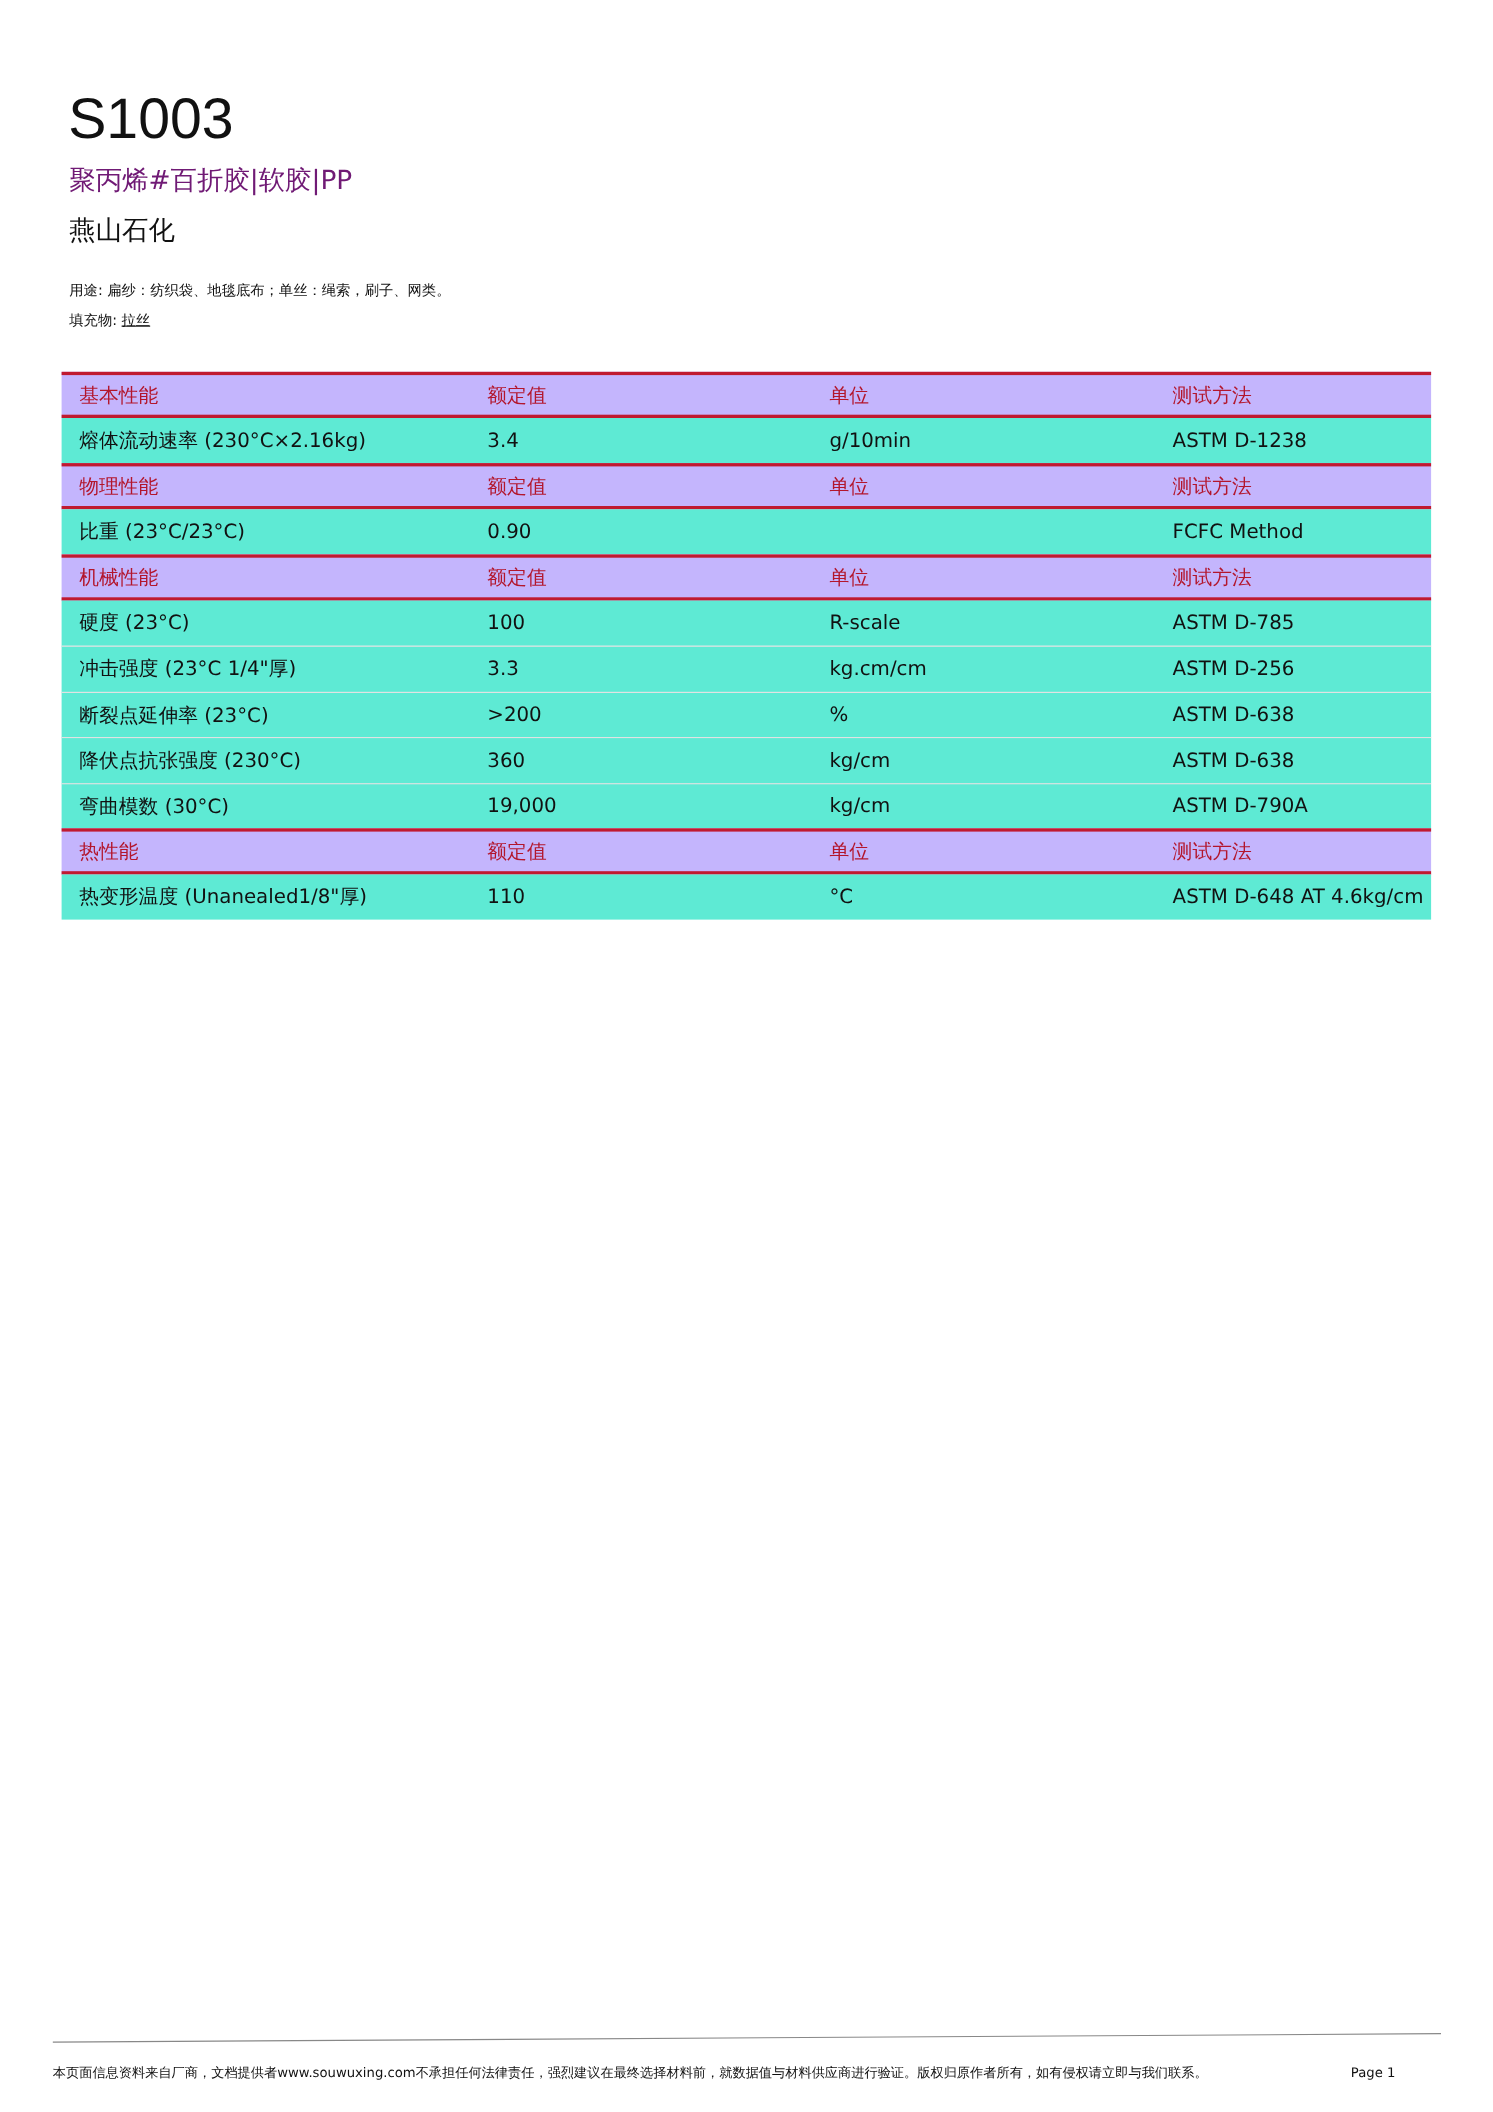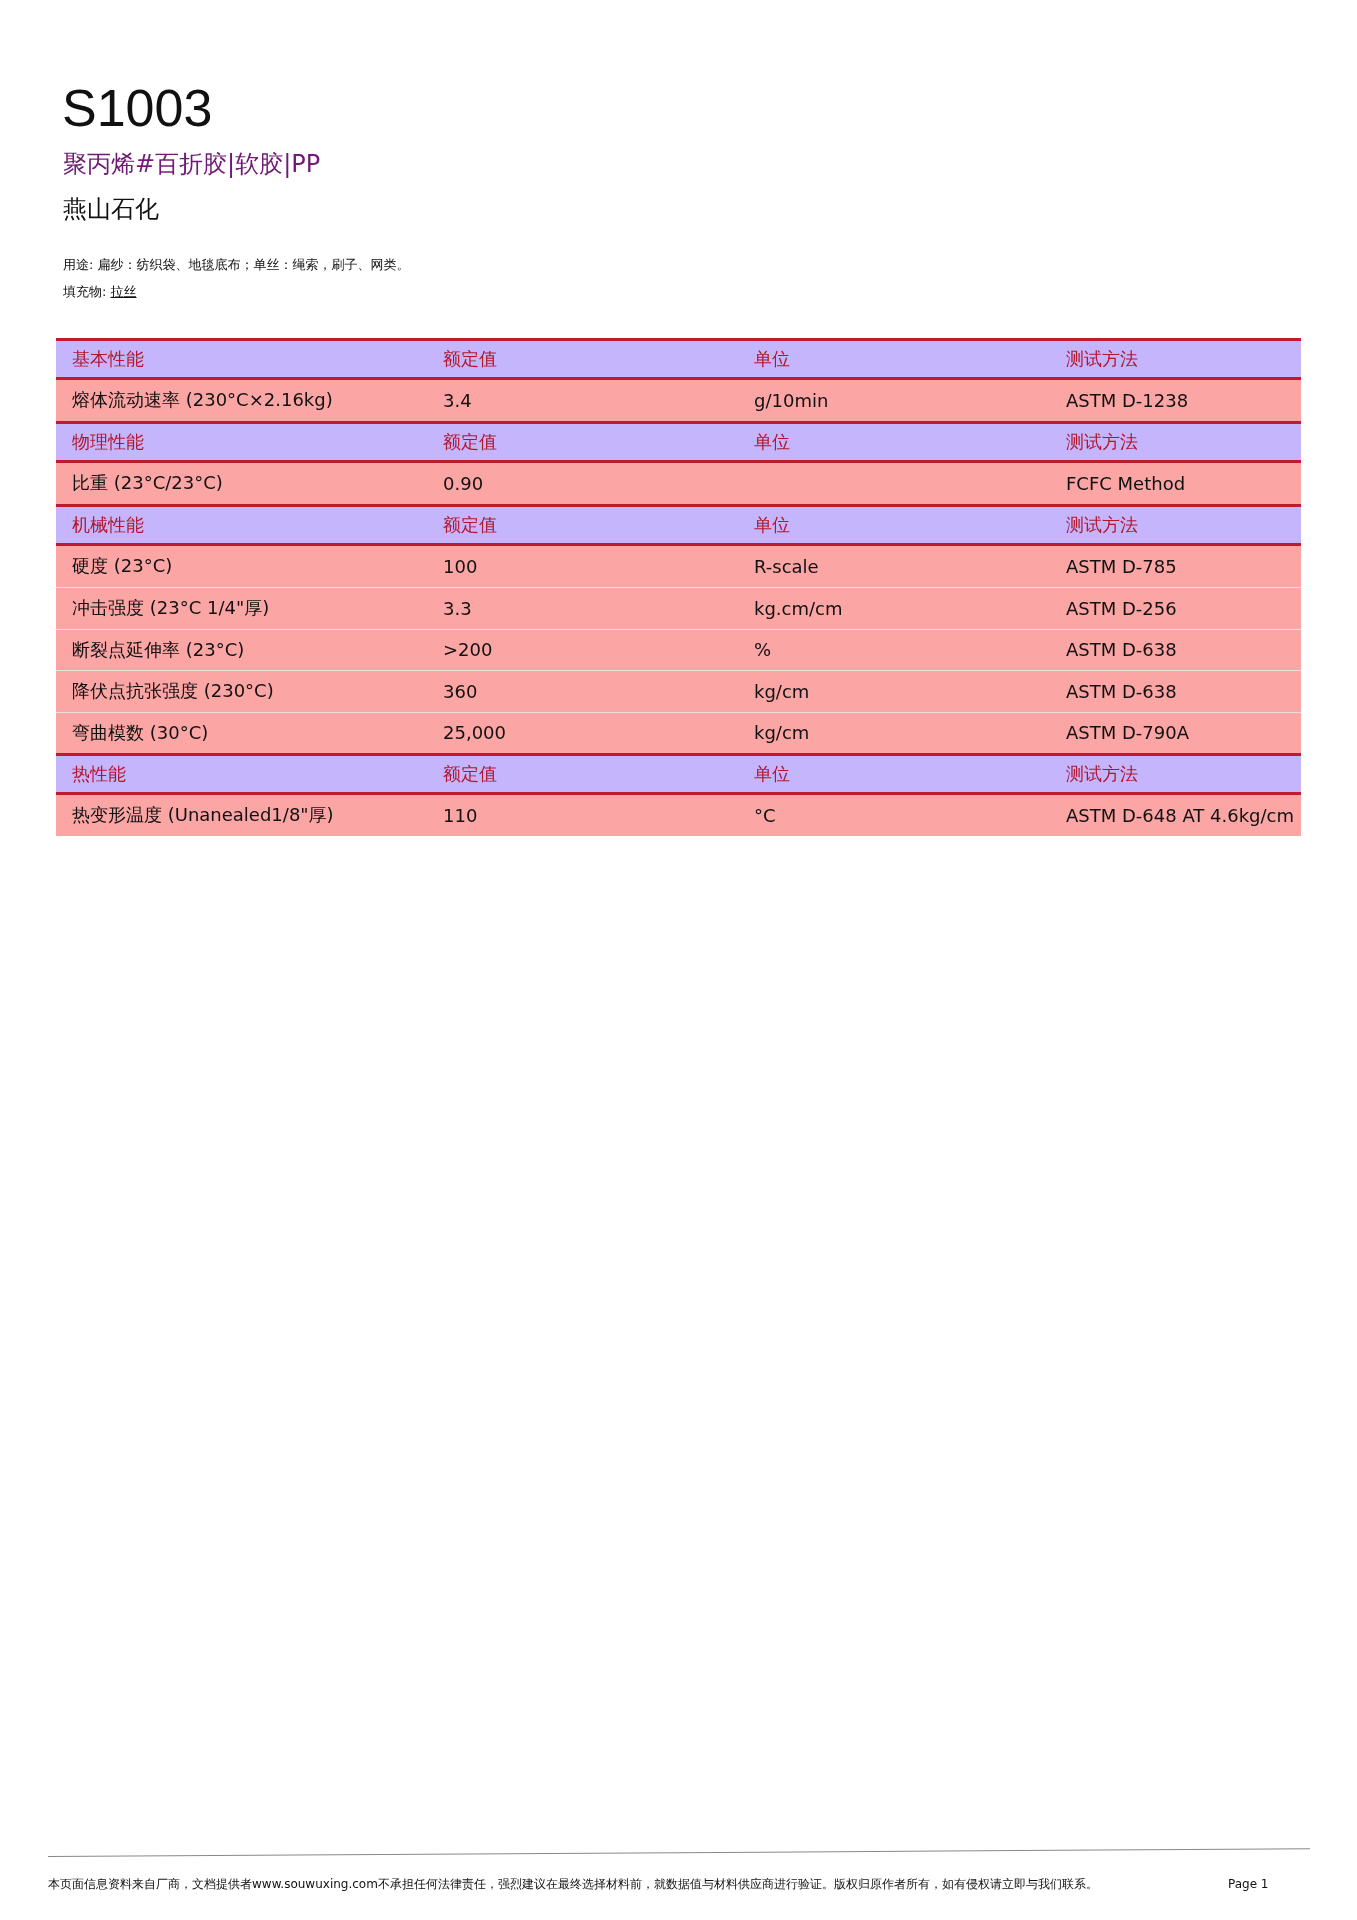--- a/index.html
+++ b/index.html
@@ -32,21 +32,21 @@
   }
   .row {
     position: relative; height: 41.5px; display: flex; align-items: center;
     box-sizing: border-box; font-size: 18px;
   }
   .row.header {
     background: #c4b5fd; color: #b3162c;
     border-top: 3px solid #c01a30;
     border-bottom: 3px solid #c01a30;
   }
-  .row.body { color: #111; background: #fca5a5; }
+  .row.body { color: #111; background: #5eead4; }
   .row.body.sep { border-top: 1px solid #e2e2e2; }
   .cell { position: absolute; white-space: nowrap; }
   .c1 { left: 16px; }
   .c2 { left: 387px; }
   .c3 { left: 698px; }
   .c4 { left: 1010px; }
 
   .footer-line {
     position: absolute; left: 48px; top: 1856px; width: 1262px; height: 1px;
     background: #888; transform: rotate(-0.35deg); transform-origin: left center;
@@ -125,21 +125,21 @@
     <span class="cell c4">ASTM D-638</span>
   </div>
   <div class="row body sep">
     <span class="cell c1">降伏点抗张强度 (230°C)</span>
     <span class="cell c2">360</span>
     <span class="cell c3">kg/cm</span>
     <span class="cell c4">ASTM D-638</span>
   </div>
   <div class="row body sep">
     <span class="cell c1">弯曲模数 (30°C)</span>
-    <span class="cell c2">25,000</span>
+    <span class="cell c2">19,000</span>
     <span class="cell c3">kg/cm</span>
     <span class="cell c4">ASTM D-790A</span>
   </div>
 
   <div class="row header">
     <span class="cell c1">热性能</span>
     <span class="cell c2">额定值</span>
     <span class="cell c3">单位</span>
     <span class="cell c4">测试方法</span>
   </div>

